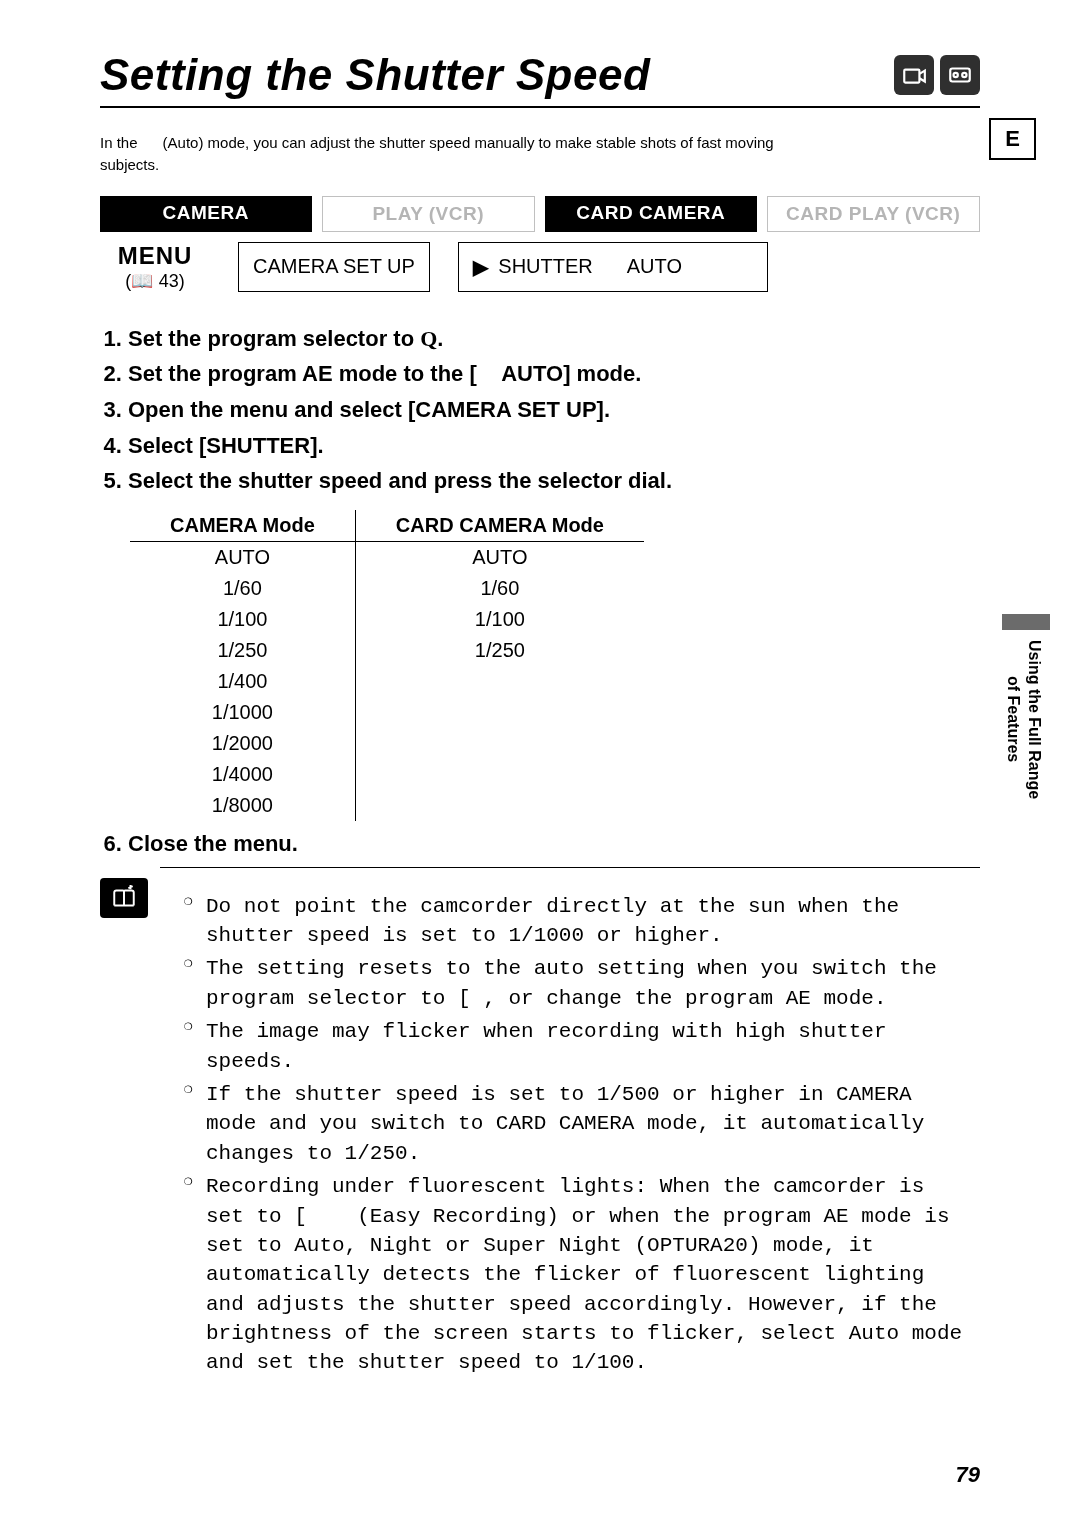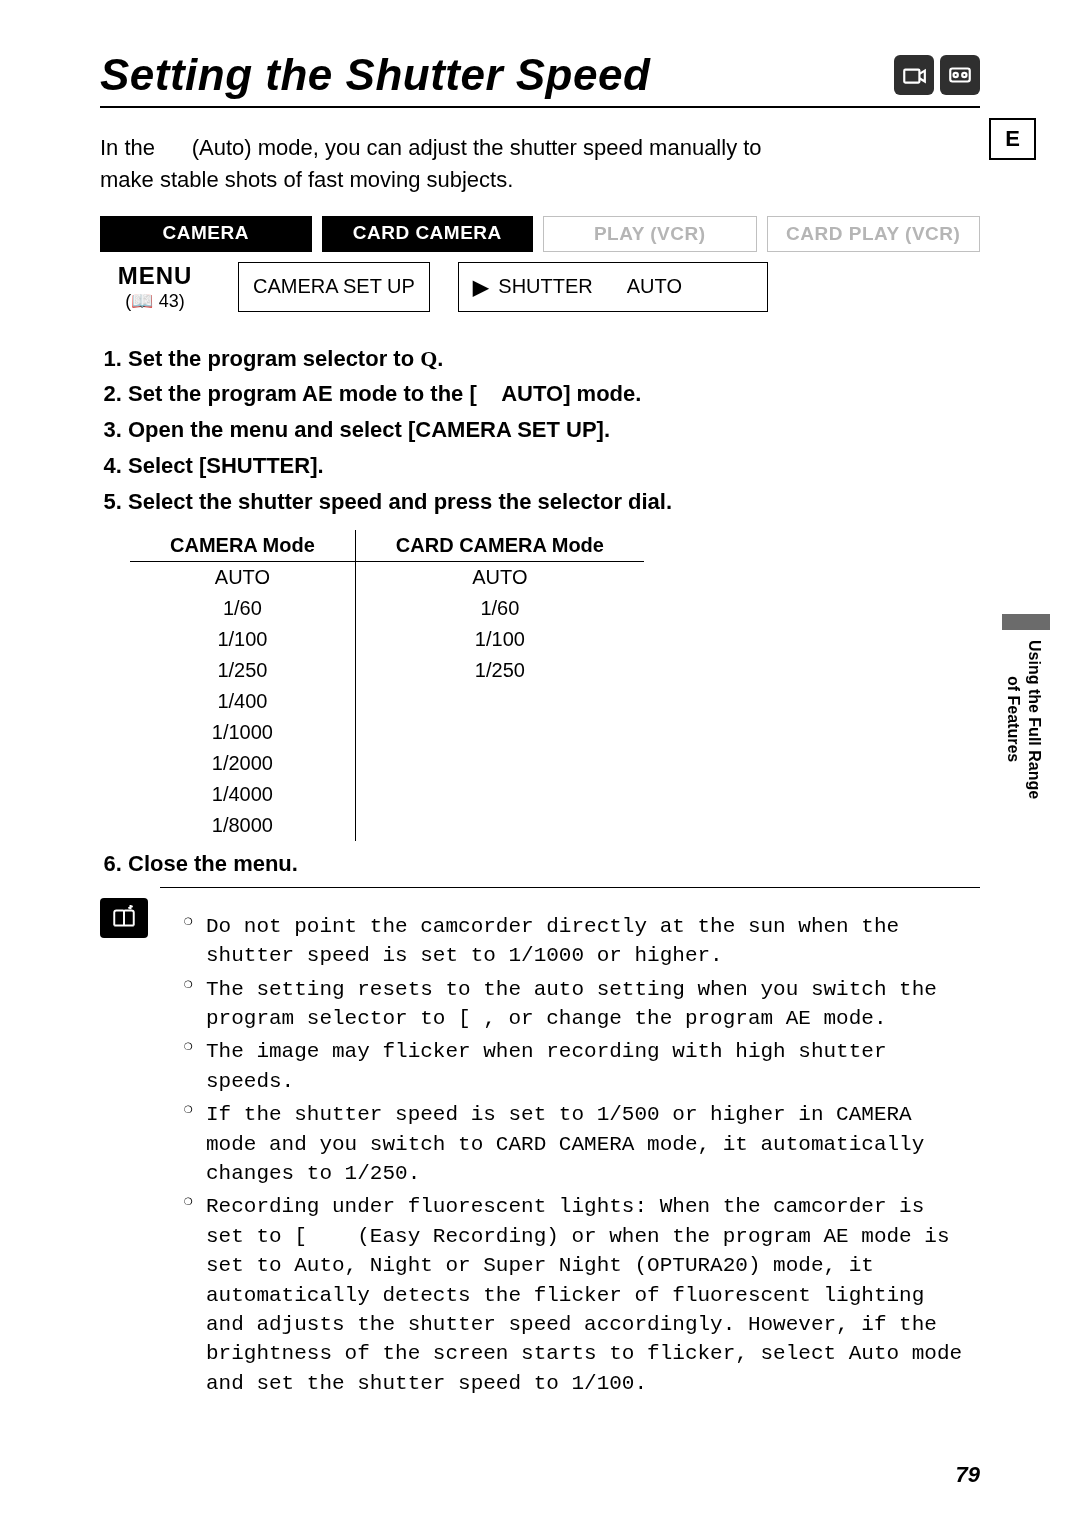--- a/index.html
+++ b/index.html
@@ -53,21 +53,21 @@
     position: absolute;
     right: 44px;
     top: 118px;
     border: 2px solid #000;
     padding: 6px 14px;
     font-weight: 700;
     font-size: 22px;
     background: #fff;
   }
   .intro {
-    font-size: 22px;
+    font-size: 15px;
     line-height: 1.45;
     margin-bottom: 20px;
     max-width: 720px;
   }
   .mode-row {
     display: flex;
     gap: 10px;
     margin-bottom: 10px;
   }
   .mode-box {
@@ -240,22 +240,22 @@
       </div>
     </div>
   </div>
 
   <div class="language-tab">E</div>
 
   <div class="intro">In the &nbsp;&nbsp;&nbsp;&nbsp; (Auto) mode, you can adjust the shutter speed manually to make stable shots of fast moving subjects.</div>
 
   <div class="mode-row" id="mode-row">
       <div class="mode-box active">CAMERA</div>
+      <div class="mode-box inactive">PLAY (VCR)</div>
       <div class="mode-box active">CARD CAMERA</div>
-      <div class="mode-box inactive">PLAY (VCR)</div>
       <div class="mode-box inactive">CARD PLAY (VCR)</div>
     </div>
 
   <div class="menu-row">
     <div class="menu-left">
       <div class="menu-word">MENU</div>
       <div class="menu-pg">(📖 43)</div>
     </div>
     <div class="menu-box">CAMERA SET UP</div>
     <div class="menu-box shutter">

